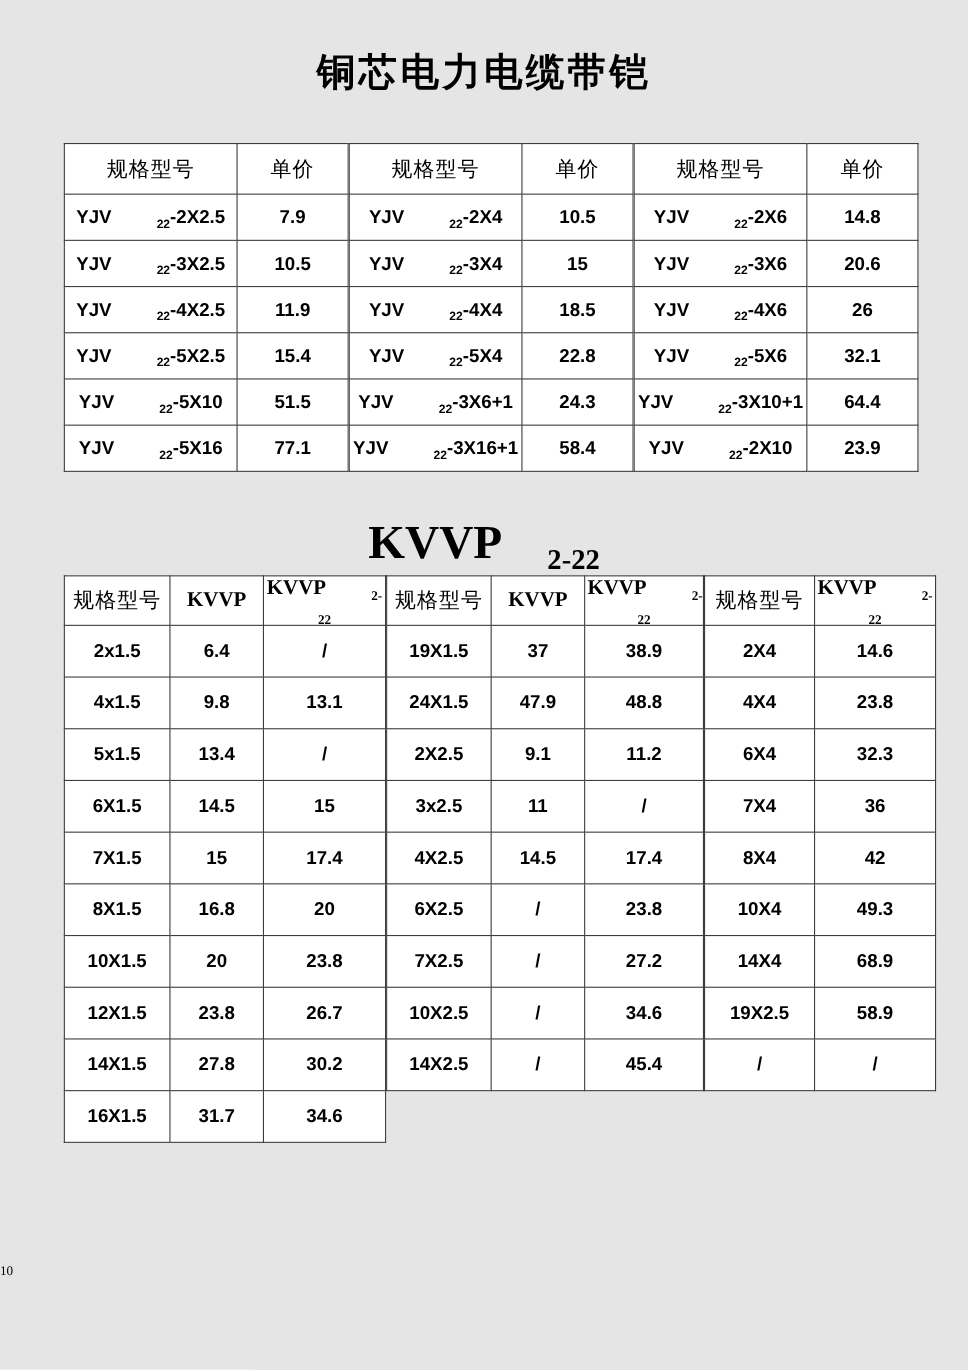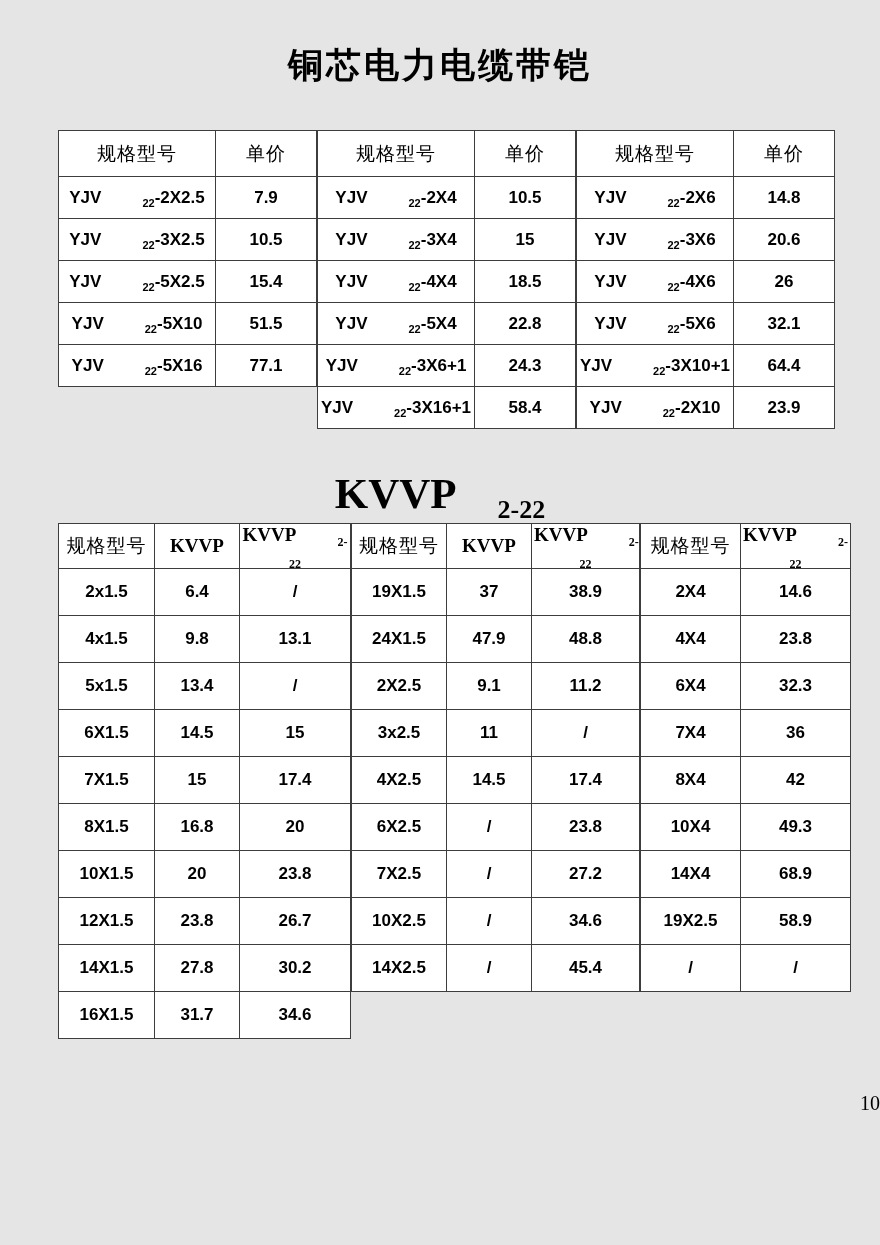--- a/index.html
+++ b/index.html
@@ -39,22 +39,22 @@
   .s2a th:nth-child(1){width:91px;}
   .s2a th:nth-child(2){width:80px;}
   .s2a th:nth-child(3){width:106px;}
   .s2b{width:273px;}
   .s2b th:nth-child(1){width:90px;}
   .s2b th:nth-child(2){width:80px;}
   .s2b th:nth-child(3){width:103px;}
   .s2c{width:200px;}
   .s2c th:nth-child(1){width:95px;}
   .s2c th:nth-child(2){width:105px;}
-  .page-number{position:absolute;top:1092px;left:0;width:100%;text-align:right;
-               font-size:20px;}
+  .page-number{position:absolute;top:1148px;left:0;width:100%;text-align:left;
+               font-size:12px;}
 </style>
 </head>
 <body>
 
 <div class="page">
 
   <div class="doc-title">铜芯电力电缆带铠</div>
 
   <div class="tables-row row-1">
     <table class="s1">
@@ -67,20 +67,24 @@
         <tbody>
           <tr>
             <td>YJV<sub>22</sub>-2X2.5</td>
             <td>7.9</td>
           </tr>
           <tr>
             <td>YJV<sub>22</sub>-3X2.5</td>
             <td>10.5</td>
           </tr>
           <tr>
+            <td>YJV<sub>22</sub>-4X2.5</td>
+            <td>11.9</td>
+          </tr>
+          <tr>
             <td>YJV<sub>22</sub>-5X2.5</td>
             <td>15.4</td>
           </tr>
           <tr>
             <td>YJV<sub>22</sub>-5X10</td>
             <td>51.5</td>
           </tr>
           <tr>
             <td>YJV<sub>22</sub>-5X16</td>
             <td>77.1</td>

